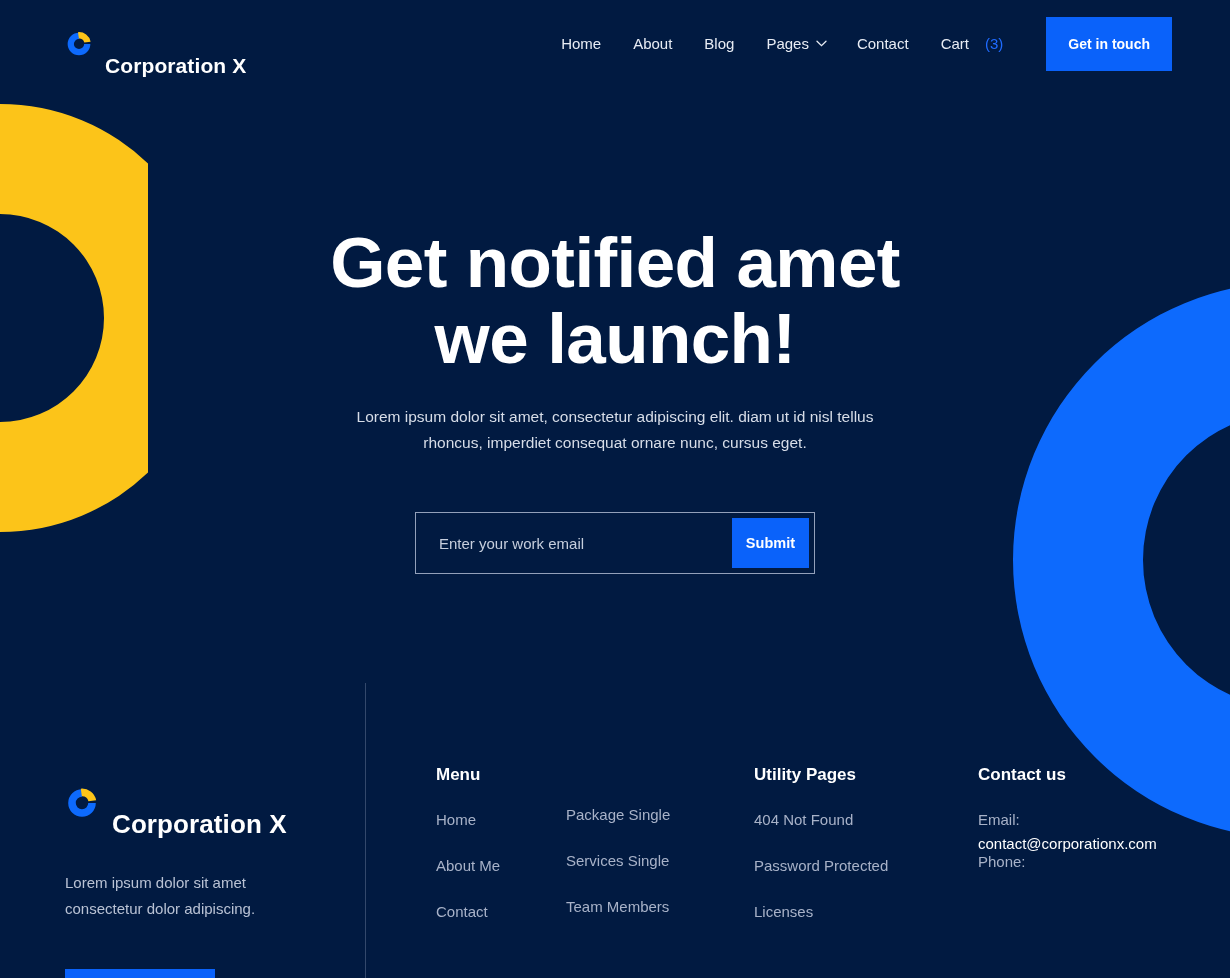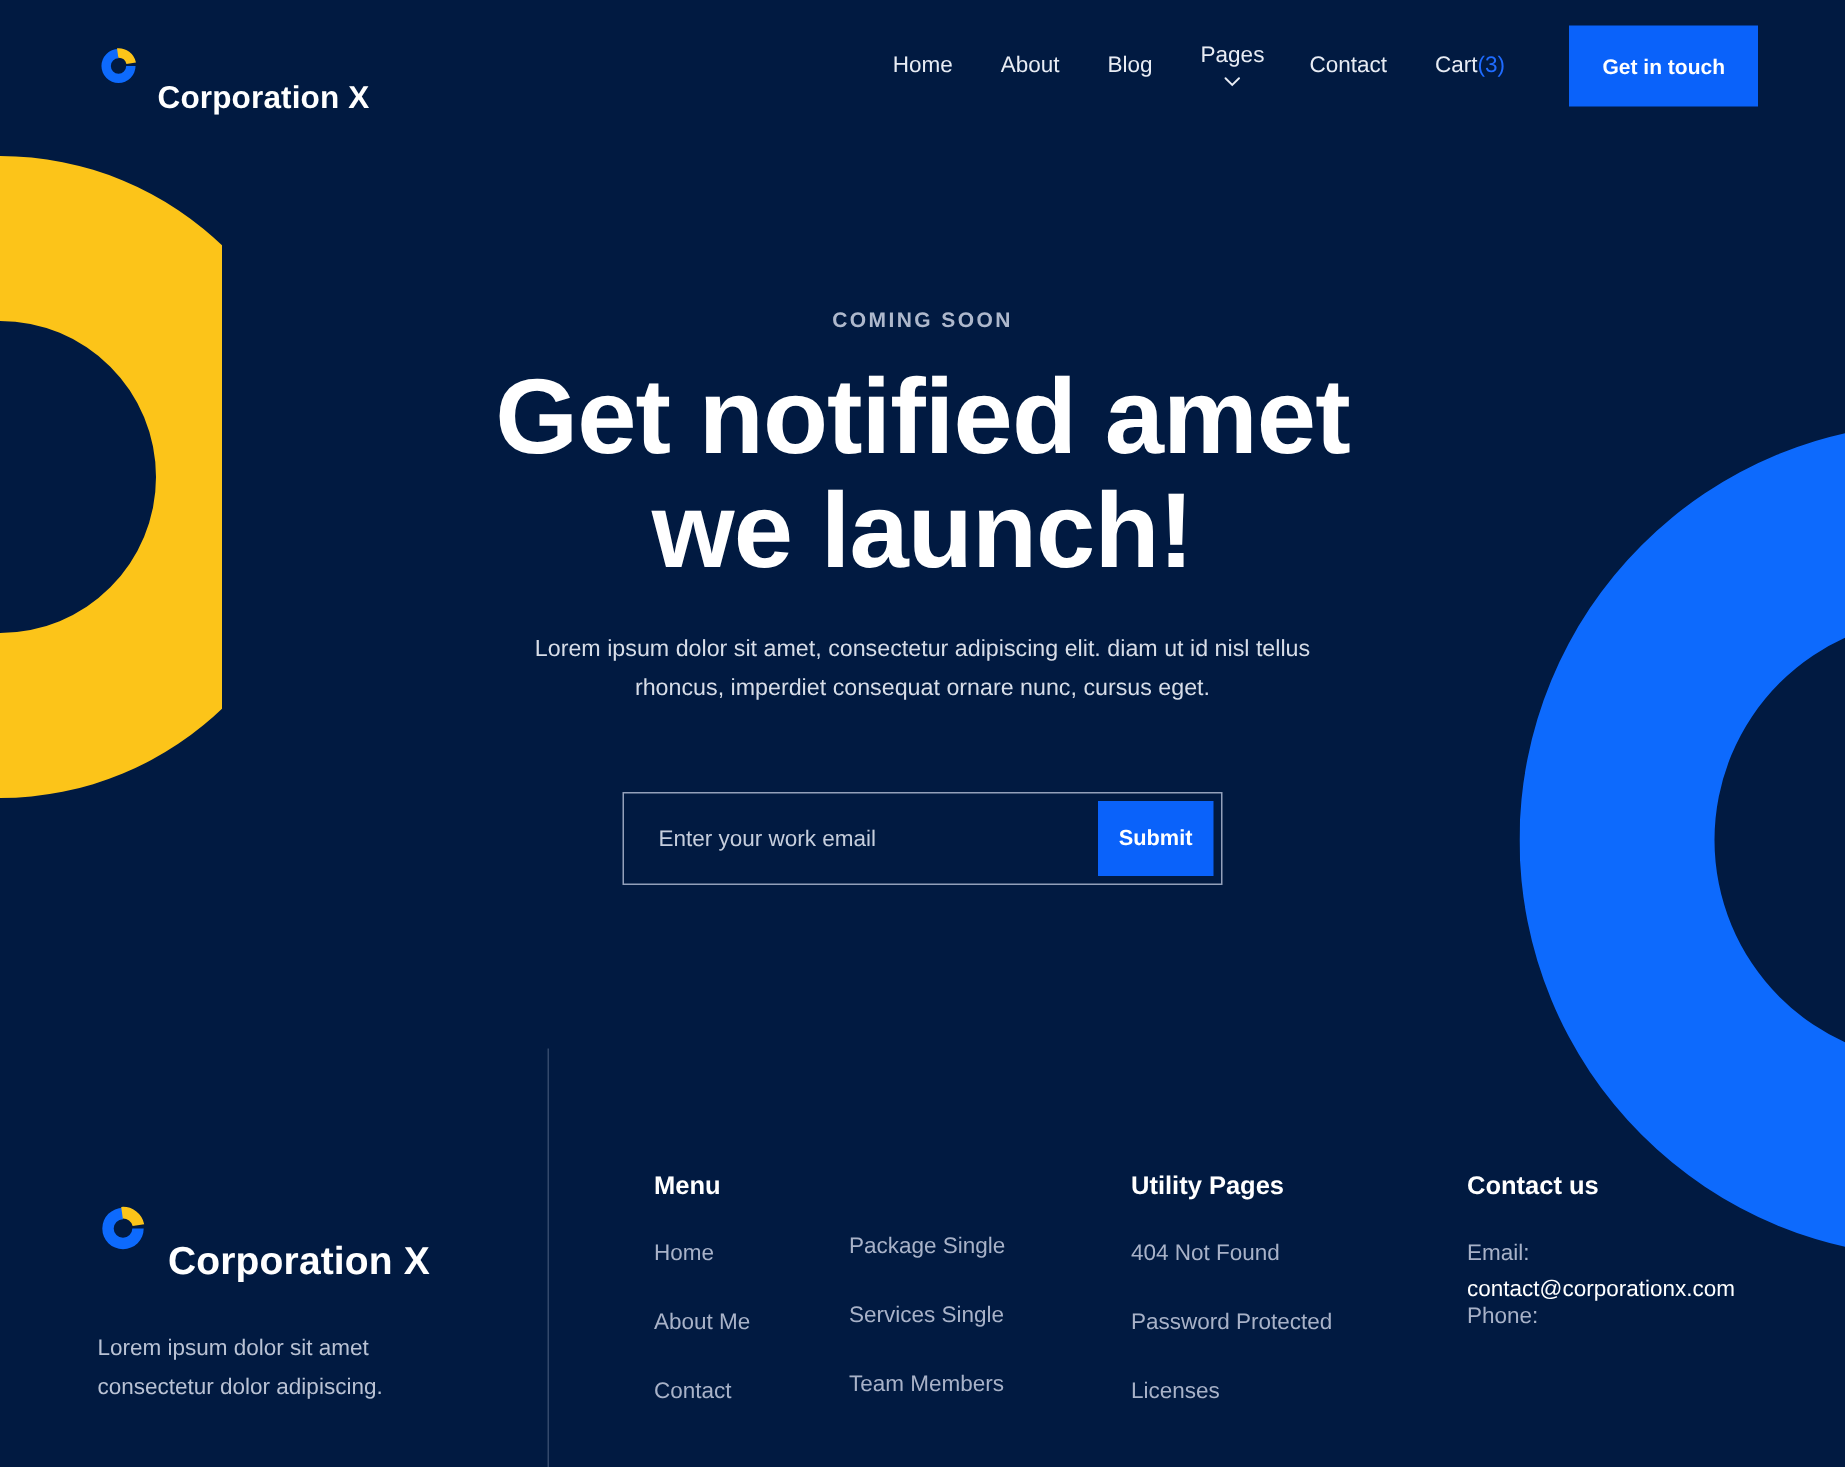--- a/index.html
+++ b/index.html
@@ -75,21 +75,21 @@
     font-size: 15px;
     color: #e8ecf4;
     padding: 0 16px;
     line-height: 1;
     white-space: nowrap;
     cursor: pointer;
     display: flex;
     align-items: center;
     gap: 7px;
   }
-  .nav-item.pages { padding-right: 14px; flex-direction: column; }
+  .nav-item.pages { padding-right: 14px; }
   .chevron { display: block; width: 11px; height: 7px; flex: none; }
   .cart-count { color: #1f6bff; }
   .btn-primary {
     background: #0a62fa;
     color: #ffffff;
     font-size: 14px;
     font-weight: 700;
     border: none;
     padding: 0 22px;
     height: 54px;
@@ -287,30 +287,29 @@
     </span>
     <span class="nav-item pages">
       <span>Pages</span>
       <svg class="chevron" viewBox="0 0 11 7">
         <path d="M1 1.2 L5.5 5.6 L10 1.2" fill="none" stroke="#e8ecf4" stroke-width="1.3" stroke-linecap="round"></path>
       </svg>
     </span>
     <span class="nav-item">
       <span>Contact</span>
     </span>
-    <span class="nav-item" style="gap:0;">
+    <span class="nav-item" style="gap:16px;">
       <span>Cart</span>
         <span class="cart-count">(3)</span>
     </span>
     <button class="btn-primary">Get in touch</button>
   </nav>
 </header>
 
 <main class="hero">
-  <div class="eyebrow">COMING SOON</div>
   <h1 class="hero-title">
     <span>Get notified amet</span><br>
     <span>we launch!</span>
   </h1>
   <p class="hero-sub">Lorem ipsum dolor sit amet, consectetur adipiscing elit. diam ut id nisl tellus rhoncus, imperdiet consequat ornare nunc, cursus eget.</p>
 
   <form class="subscribe">
     <input class="subscribe-input" type="text" placeholder="Enter your work email" style="">
     <button class="subscribe-btn">Submit</button>
   </form>

